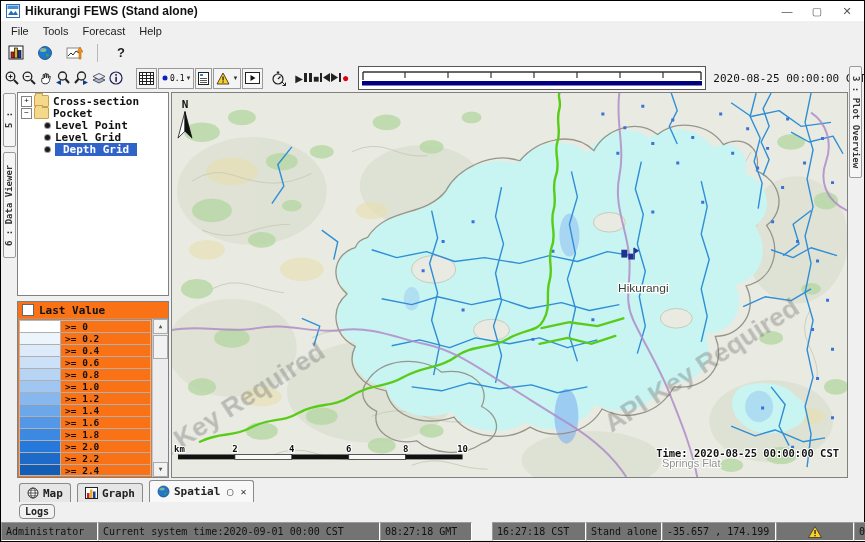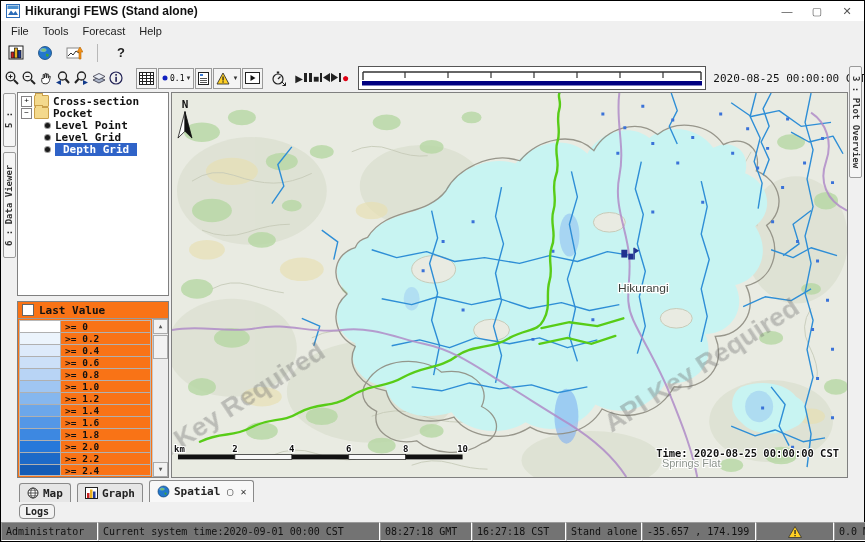--- a/index.html
+++ b/index.html
@@ -560,21 +560,21 @@
     </span>
   </div>
   <div class="logsrow">
     <span class="logs-btn">Logs</span>
   </div>
 
   <div class="statusbar">
     <span class="scell" style="width:87px;">Administrator</span>
     <span class="scell" style="width:272px;">Current system time:2020-09-01 00:00 CST</span>
     <span class="scell" style="width:82px;">08:27:18 GMT</span>
-    <span class="scell" style="width:84px;">16:27:18 CST</span>
+    <span class="scell" style="width:84px;margin-left:20px;">16:27:18 CST</span>
     <span class="scell" style="width:66px;">Stand alone</span>
     <span class="scell" style="width:104px;">-35.657 , 174.199</span>
     <span class="scell" style="width:68px;justify-content:center;">
       <svg width="14" height="12" viewBox="0 0 14 12">
           <path d="M7,0.5 L13.5,11.5 L0.5,11.5 Z" fill="#ffd024" stroke="#333" stroke-width="0.8"></path>
           <rect x="6.4" y="4" width="1.3" height="4" fill="#222"></rect>
           <rect x="6.4" y="9" width="1.3" height="1.3" fill="#222"></rect>
         </svg>
     </span>
     <span class="scell" style="width:50px;">0.0 MB/s</span>

